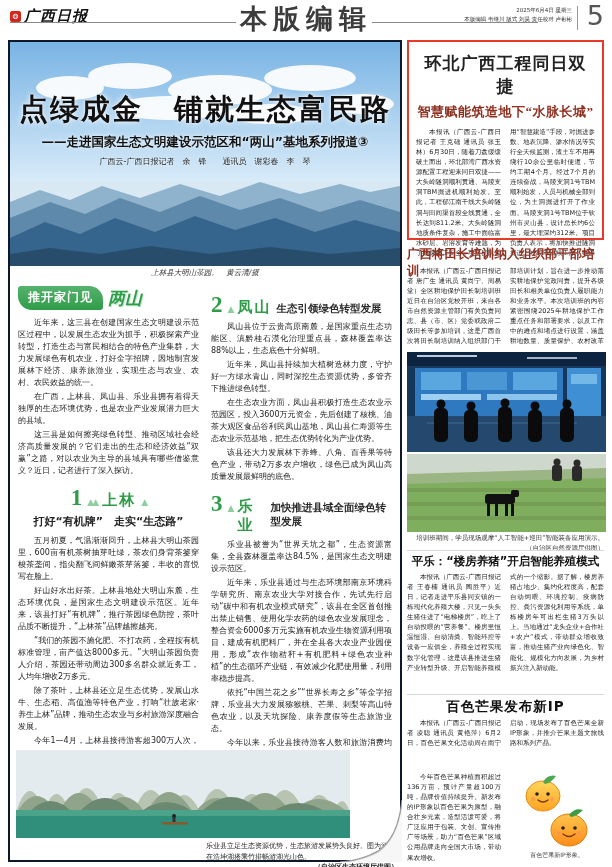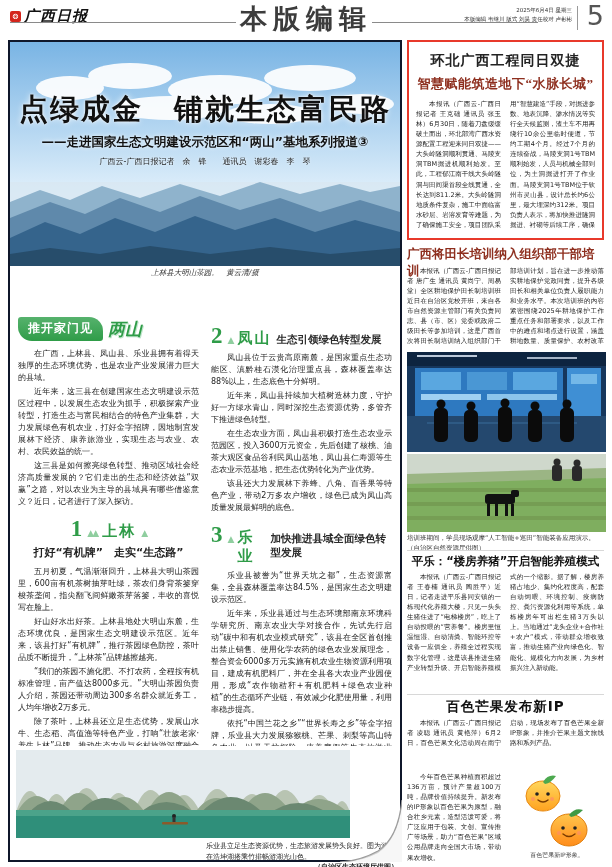--- a/index.html
+++ b/index.html
@@ -28,21 +28,21 @@
         font-family:"Liberation Serif",serif;font-weight:900;font-size:29px;color:#111;
         letter-spacing:2px;text-shadow:0 0 6px rgba(255,255,255,.95),0 0 2px rgba(255,255,255,.9);}
   .feature-subtitle{position:absolute;left:0;right:0;top:92px;text-align:center;
         font-weight:700;font-size:12.5px;color:#111;text-shadow:0 0 4px rgba(255,255,255,.9);}
   .feature-byline{position:absolute;left:0;right:0;top:114px;text-align:center;
         font-size:8px;color:#222;text-shadow:0 0 3px rgba(255,255,255,.9);}
   .feature-photo-caption{position:absolute;left:0;right:0;top:226px;text-align:center;
         font-size:7.5px;color:#333;font-style:italic;}
   .feature-cols{position:absolute;left:8px;right:8px;top:242px;height:462px;
         display:flex;gap:12px;overflow:hidden;}
-  .fcol{flex:1;min-width:0;margin-top:31px;}
+  .fcol{flex:1;min-width:0;}
   .para{margin:0 0 2px;text-indent:2em;text-align:justify;font-size:8px;line-height:1.5;color:#1c1c1c;}
   .ribbon{display:flex;align-items:center;gap:5px;margin:2px 0 7px;}
   .ribbon-band{background:linear-gradient(180deg,#56b26d,#2f9c48);color:#fff;font-weight:700;
         font-size:12px;padding:3px 10px 4px;border-radius:3px 14px 3px 14px;letter-spacing:1px;}
   .ribbon-hl{font-size:17px;font-weight:900;font-style:italic;color:#2f9c48;
         text-shadow:1px 1px 0 #bfe6cb;font-family:"Liberation Serif",serif;}
   .sec-head{display:flex;align-items:baseline;gap:5px;margin:9px 0 4px;}
   .sec-head.center{justify-content:center;}
   .sec-num{font-size:23px;font-weight:900;color:#2f9c48;font-family:"Liberation Serif",serif;line-height:1;}
   .mtn{font-size:9px;color:#8fce9f;letter-spacing:-2px;}
@@ -50,33 +50,33 @@
   .sec-sub{font-size:10.5px;font-weight:700;color:#2b2b2b;}
   .sec-sub-line{text-align:center;font-size:11px;font-weight:700;color:#222;margin:0 0 6px;}
   .bottom-photo{position:absolute;left:6px;top:708px;width:334px;height:88px;display:block;}
   .bottom-caption{position:absolute;left:196px;top:799px;width:192px;font-size:7px;line-height:1.5;color:#222;}
   .bottom-caption .credit{display:block;text-align:right;font-weight:700;}
   .curl{position:absolute;right:-2px;bottom:-2px;width:64px;height:64px;}
   
   .sidebar{position:absolute;left:407px;top:40px;width:199px;height:822px;}
   .redbox{position:absolute;left:0;top:0;width:197px;height:200px;border:2px solid #e8392b;
         box-sizing:border-box;padding:6px 7px;background:#fff;}
-  .kicker{text-align:center;font-size:14px;font-weight:700;color:#222;margin-top:4px;letter-spacing:1px;}
+  .kicker{text-align:center;font-size:17px;font-weight:700;color:#222;margin-top:4px;letter-spacing:1px;}
   .red-headline{text-align:center;font-family:"Liberation Serif",serif;font-weight:700;
         font-size:13px;color:#8e2f1f;margin-top:5px;letter-spacing:.5px;}
   .smallbody{columns:2;column-gap:9px;font-size:6.5px;line-height:1.55;color:#222;
         text-align:justify;overflow:hidden;}
   .smallbody p{margin:0;text-indent:2em;}
   .redbox .smallbody{height:136px;margin-top:6px;}
   .art2-headline{position:absolute;left:0;top:206px;width:197px;
         font-family:"Liberation Serif",serif;font-weight:700;font-size:12.5px;color:#8e2f1f;}
   .art2-body{position:absolute;left:0;top:226px;width:197px;height:82px;}
   .photo1{position:absolute;left:0;top:312px;width:199px;height:100px;display:block;}
   .photo2{position:absolute;left:0;top:414px;width:199px;height:78px;display:block;}
-  .photo-cap{position:absolute;left:0;top:494px;width:197px;font-size:6.5px;line-height:1.5;color:#333;}
+  .photo-cap{position:absolute;left:0;top:494px;width:197px;font-size:6.5px;line-height:1.5;color:#333;text-align:right;}
   .art3-headline{position:absolute;left:0;top:514px;width:197px;text-align:center;
         font-weight:700;font-size:11.5px;color:#111;}
   .art3-body{position:absolute;left:0;top:532px;width:197px;height:118px;}
   .art4-headline{position:absolute;left:0;top:658px;width:197px;text-align:center;
         font-weight:700;font-size:13.5px;color:#111;letter-spacing:1px;}
   .art4-top{position:absolute;left:0;top:678px;width:197px;height:52px;}
   .art4-row{position:absolute;left:0;top:732px;width:197px;height:90px;display:flex;gap:9px;}
   .art4-left{width:94px;font-size:6.5px;line-height:1.55;text-align:justify;color:#222;overflow:hidden;}
   .art4-left p{margin:0;text-indent:2em;}
   .mascot-wrap{width:94px;display:flex;flex-direction:column;align-items:center;}
@@ -134,22 +134,22 @@
     <div class="feature-photo-caption">上林县大明山茶园。　黄云清/摄</div>
 
     <div class="feature-cols">
 
       <div class="fcol">
         <div class="ribbon">
           <span class="ribbon-band">推开家门见</span>
           <span class="ribbon-hl">两山</span>
         </div>
         <div>
+            <p class="para">近年来，这三县在创建国家生态文明建设示范区过程中，以发展生态农业为抓手，积极探索产业转型，打造生态与富民相结合的特色产业集群，大力发展绿色有机农业，打好金字招牌，因地制宜发展林下经济、康养旅游业，实现生态与农业、农村、农民效益的统一。</p>
             <p class="para">在广西，上林县、凤山县、乐业县拥有着得天独厚的生态环境优势，也是农业产业发展潜力巨大的县域。</p>
-            <p class="para">近年来，这三县在创建国家生态文明建设示范区过程中，以发展生态农业为抓手，积极探索产业转型，打造生态与富民相结合的特色产业集群，大力发展绿色有机农业，打好金字招牌，因地制宜发展林下经济、康养旅游业，实现生态与农业、农村、农民效益的统一。</p>
             <p class="para">这三县是如何擦亮绿色转型、推动区域社会经济高质量发展的？它们走出的生态和经济效益“双赢”之路，对以农业为主导的县域具有哪些借鉴意义？近日，记者进行了深入探访。</p>
           </div>
 
         <div class="sec-head center">
           <span class="sec-num">1</span>
           <span class="mtn">▲▲</span>
           <span class="sec-name">上林</span>
           <span class="mtn">▲</span>
         </div>
         <div class="sec-sub-line">打好“有机牌”　走实“生态路”</div>

